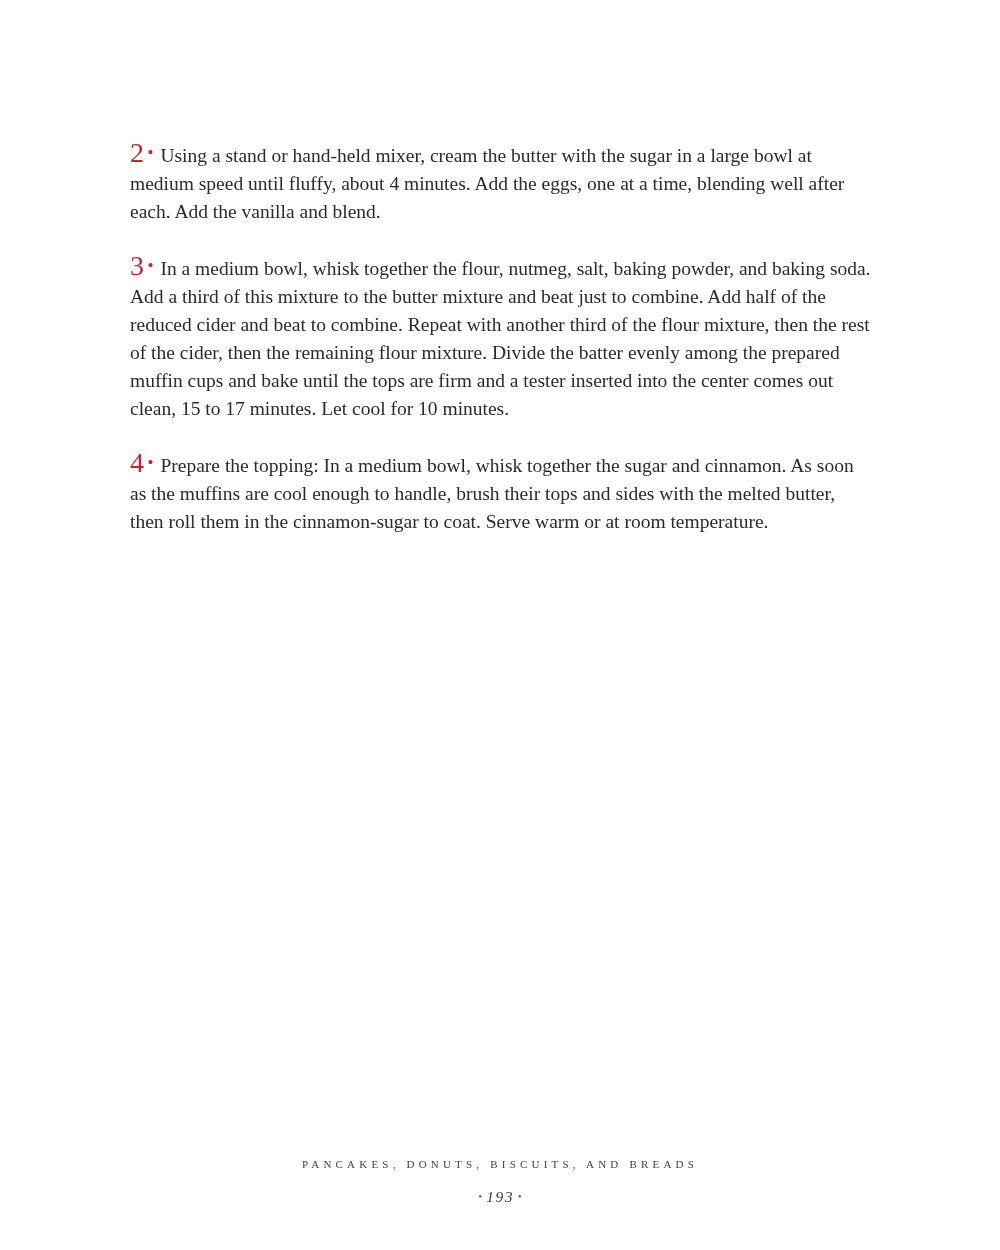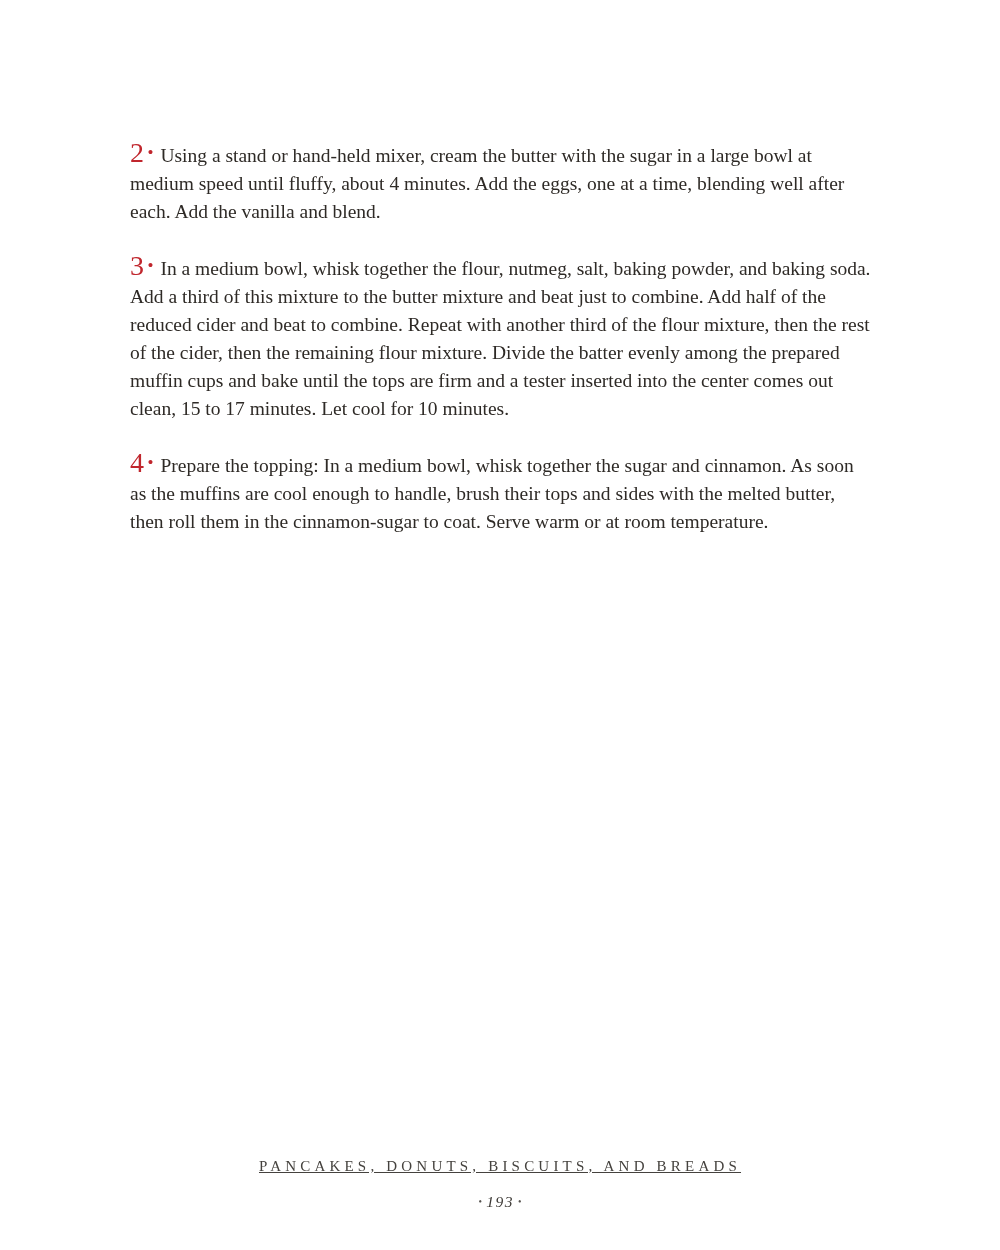--- a/index.html
+++ b/index.html
@@ -42,24 +42,23 @@
   }
   .page-footer {
     position: absolute;
     left: 0;
     top: 1158px;
     width: 1000px;
     text-align: center;
     color: #45423e;
   }
   .footer-section-title {
-    font-size: 15px;
+    font-size: 11px;
     letter-spacing: 4.2px;
     color: #45423e;
-    text-decoration: underline;
   }
   .footer-page-line {
     margin-top: 18px;
     font-size: 15.5px;
     color: #3c3935;
   }
   .footer-page-number {
     font-style: italic;
     letter-spacing: 1.5px;
     padding: 0 4px;

